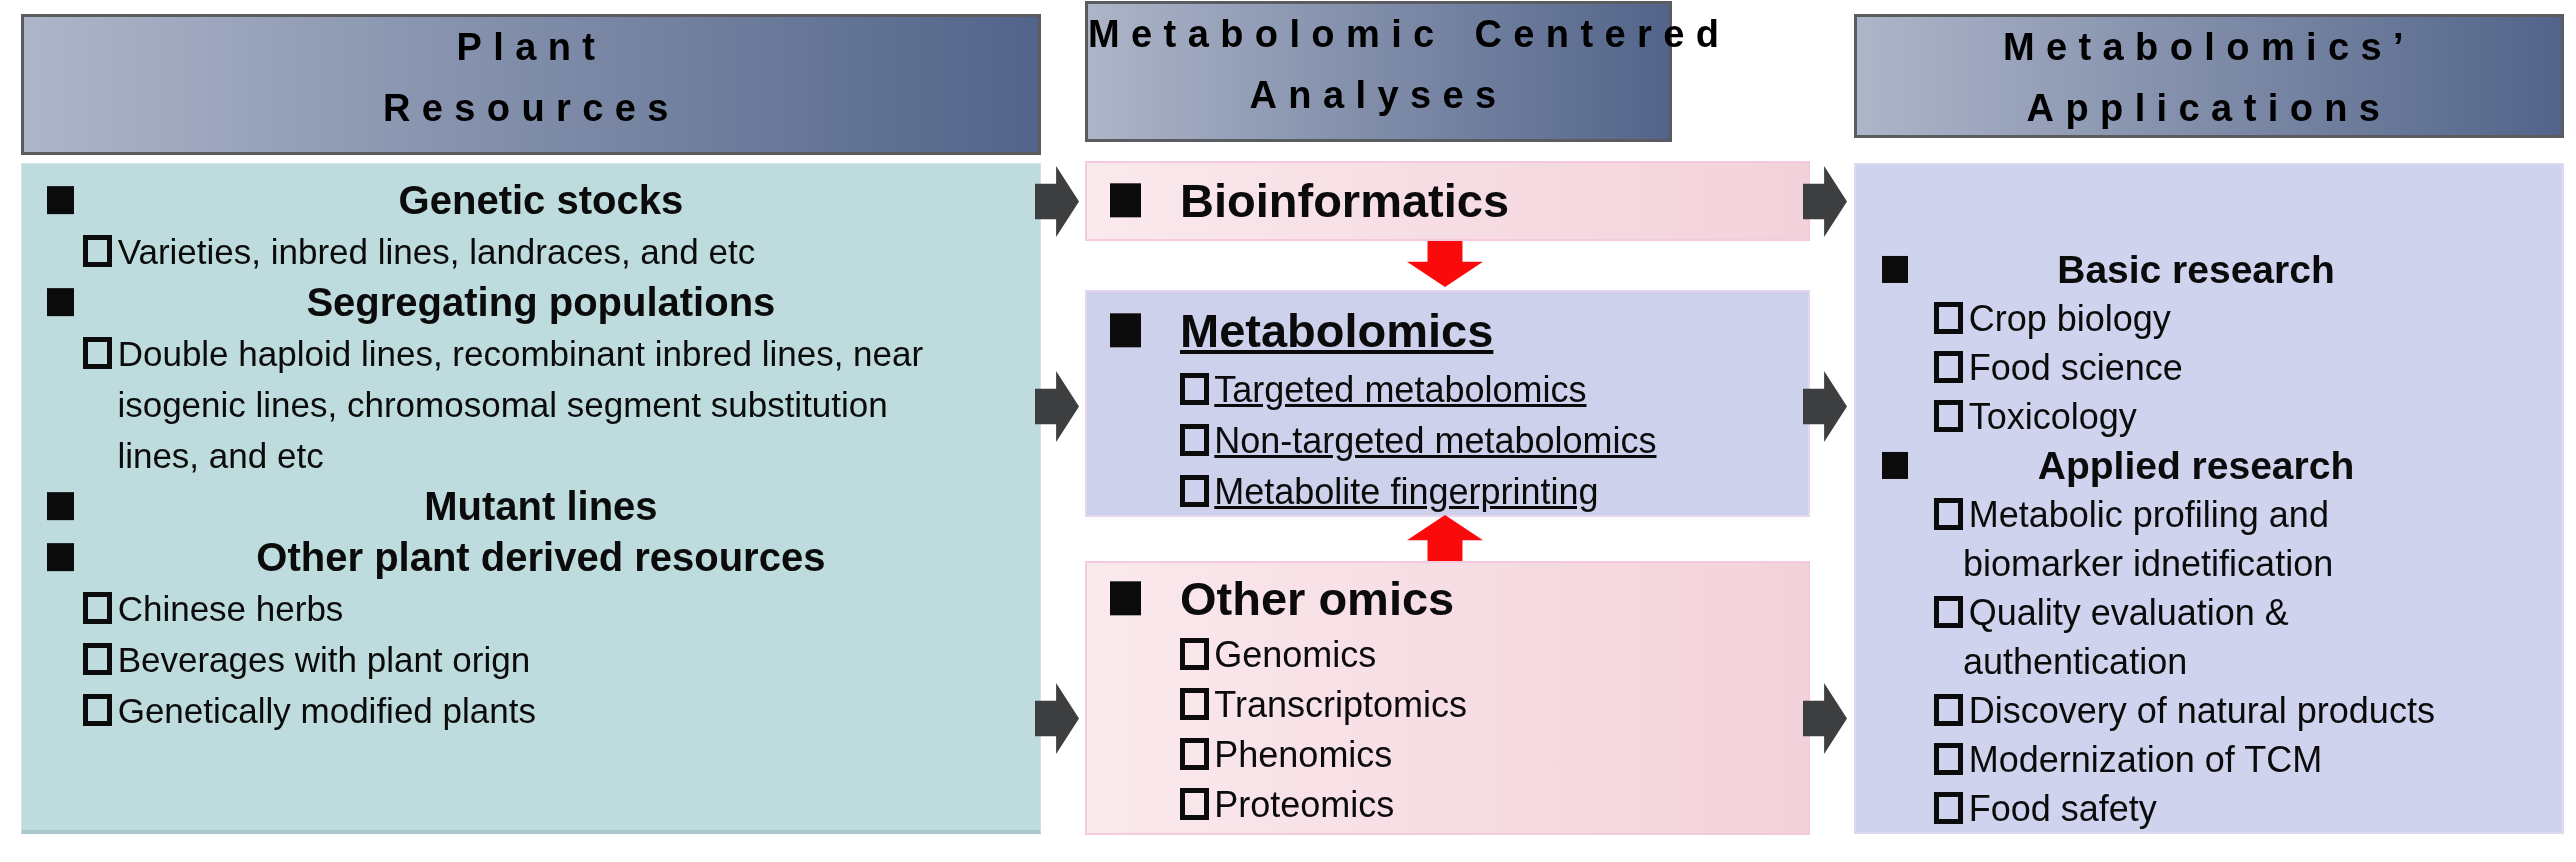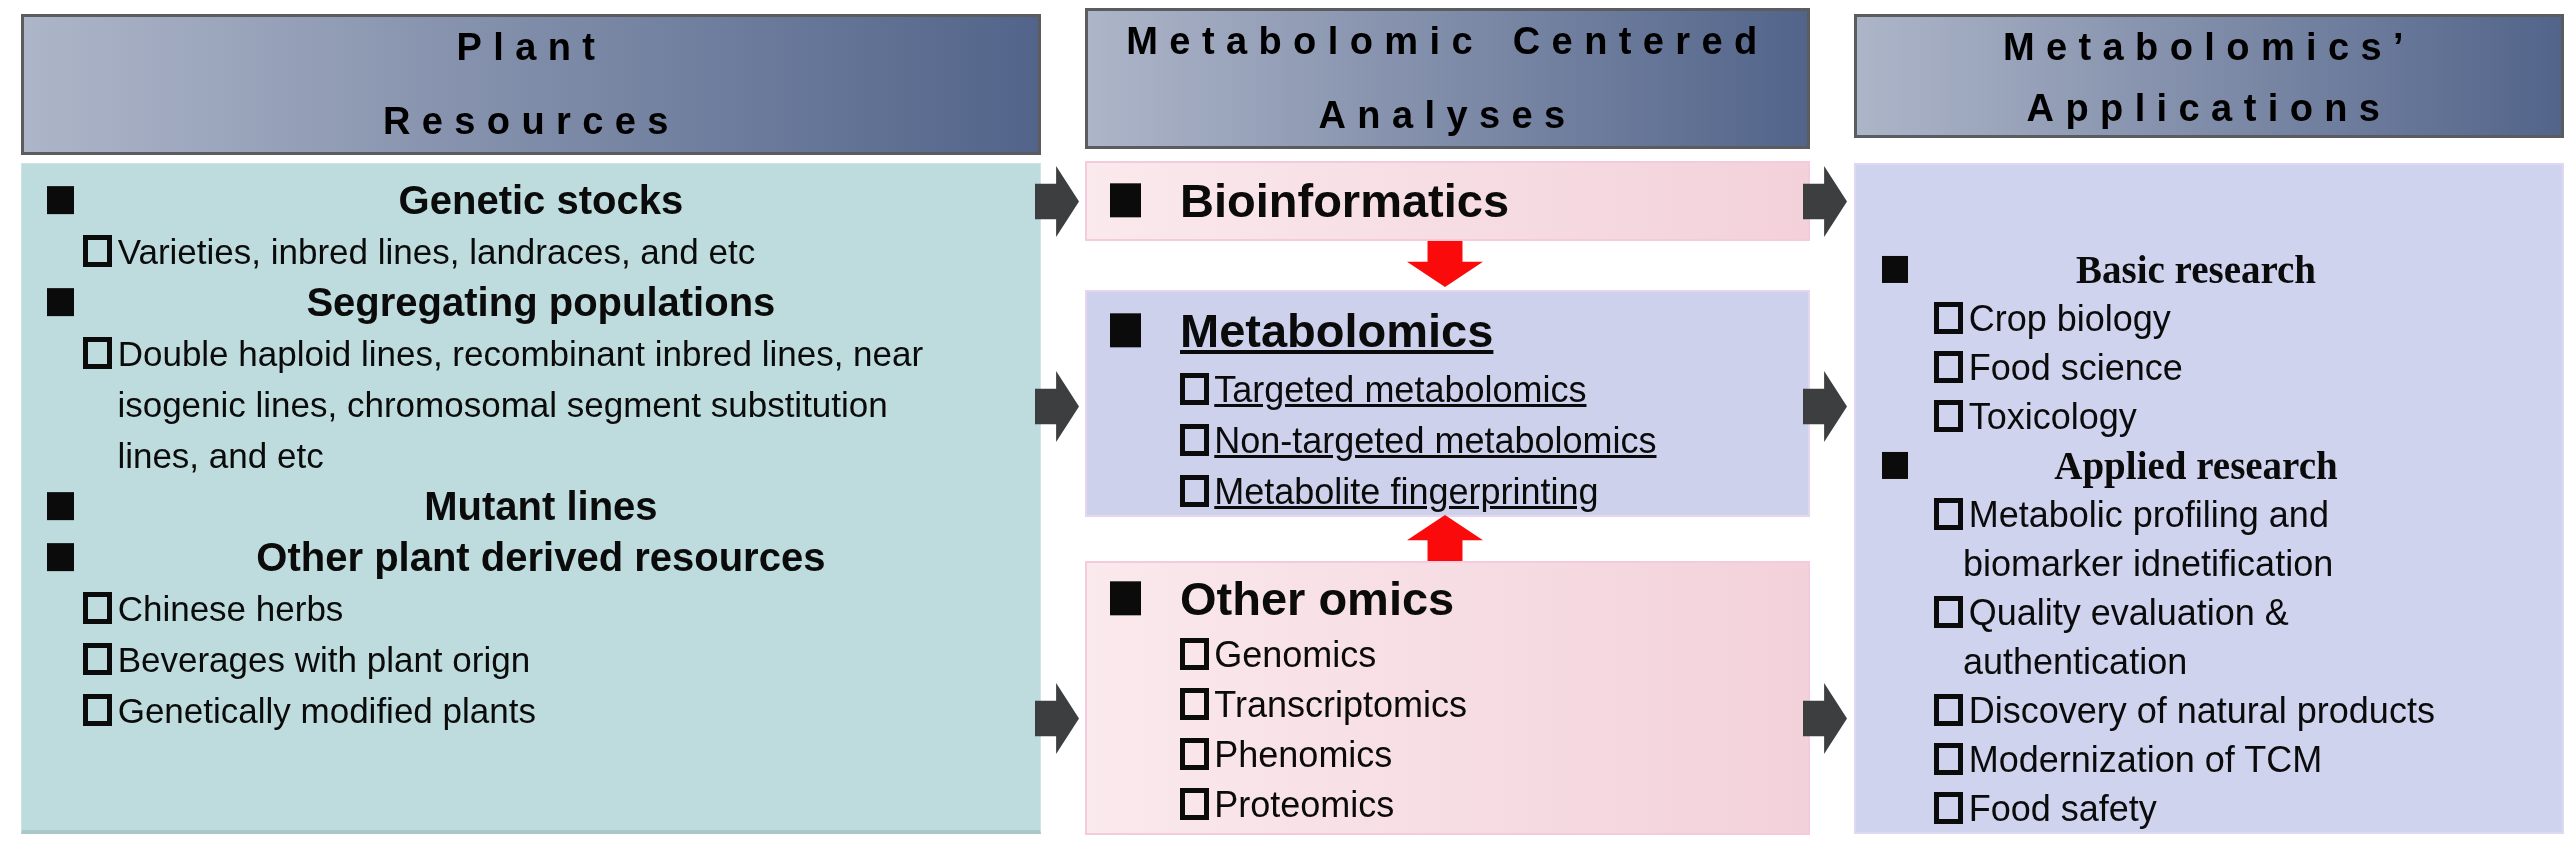--- a/index.html
+++ b/index.html
@@ -11,21 +11,21 @@
     font-family: "Liberation Sans", sans-serif;
     color: #0b0b0b;
     overflow: hidden;
   }
   .abs { position: absolute; box-sizing: border-box; }
 
   
   .hdr {
     background: linear-gradient(to right, #adb5c8, #52648a);
     border: 3.6px solid #5a5c60;
-    display: flex; flex-direction: column; justify-content: space-between;
+    display: flex; flex-direction: column; justify-content: flex-start;
     text-align: center;
   }
   .hdr-line {
     font-size: 38px; font-weight: bold; color: #000;
     letter-spacing: 0.30em; word-spacing: 0.18em;
     line-height: 61px; white-space: nowrap;
   }
 
   
   .panel-teal {
@@ -45,21 +45,21 @@
     background: #cdd1ec;
     border: 2.9px solid #e6d5ec;
   }
 
   
   .left-body  { padding: 11.4px 71px 0 0; font-size: 35px; line-height: 51px; }
   .right-body { padding: 80px 86px 0 0; font-size: 36px; line-height: 49px; }
 
   .trow { position: relative; padding-left: 90px; font-weight: bold; text-align: center; }
   .left-body  .trow { font-size: 40px; }
-  .right-body .trow { font-size: 39px; padding-left: 60px; font-family: Liberation Serif, serif; }
+  .right-body .trow { font-size: 39px; padding-left: 60px; }
 
   .fsq {
     position: absolute; left: 25px; top: 50%;
     transform: translateY(-52%);
     width: 26.4px; height: 28.6px; background: #0b0b0b;
   }
   .right-body .fsq { left: 26px; width: 26px; height: 27px; }
 
   .osq {
     display: inline-block; box-sizing: border-box;
@@ -142,21 +142,21 @@
       </div>
       <div class="sub">
         <span class="osq"></span><span>Beverages with plant orign</span>
       </div>
       <div class="sub">
         <span class="osq"></span><span>Genetically modified plants</span>
       </div>
     </div>
   </div>
 
-  <div class="abs hdr" style="left:1085px; top:8px; width:725px; height:141px;">
+  <div class="abs hdr" style="left:1085px; top:1px; width:587px; height:141px;">
     <div class="hdr-line">Metabolomic Centered</div>
     <div class="hdr-line">Analyses</div>
   </div>
 
   <div class="abs box-pink box-single" style="left:1085px; top:161px; width:725px; height:80px;">
     <div class="mid-title" style="width:100%;">
       <span class="fsq"></span><span>Bioinformatics</span>
     </div>
   </div>
 

